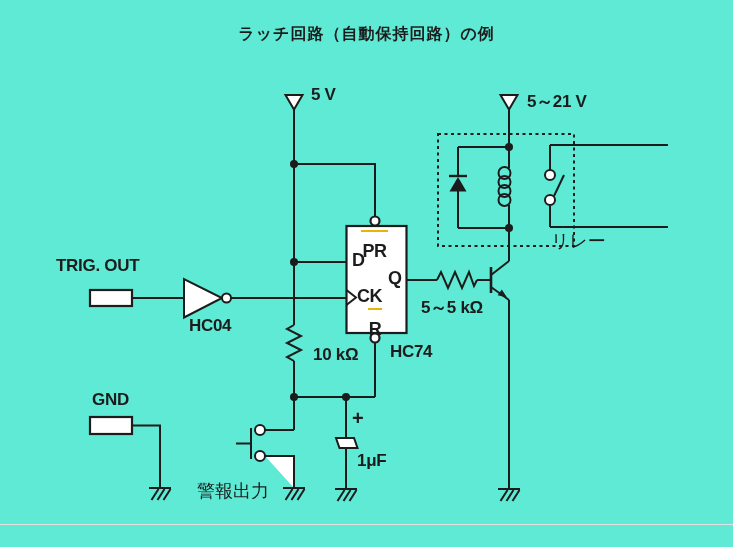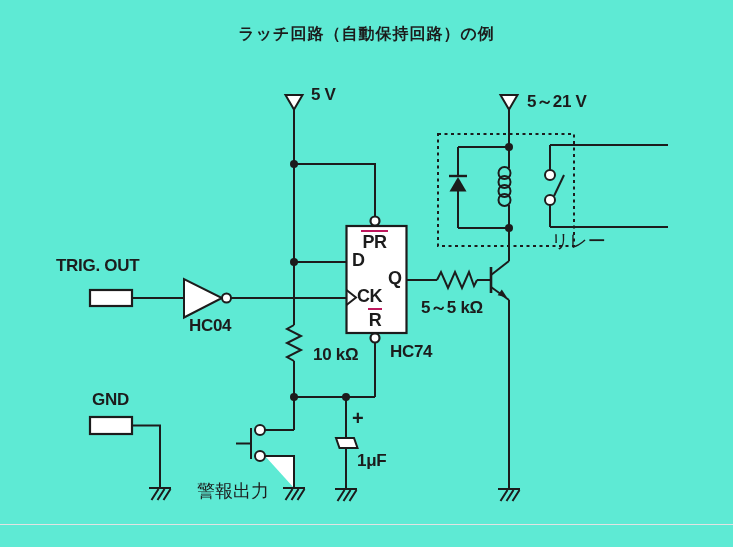--- a/index.html
+++ b/index.html
@@ -6,21 +6,21 @@
   #stage{
     position:relative;width:733px;height:547px;background:#5eead4;
     font-family:"Liberation Sans","DejaVu Sans",sans-serif;color:#1c1c1c;overflow:hidden;
   }
   #circuit-svg{position:absolute;left:0;top:0;}
   .lbl{position:absolute;white-space:nowrap;color:#1c1c1c;line-height:1.05;}
   .title{left:0;right:0;top:26px;text-align:center;font-size:16px;font-weight:600;letter-spacing:1px;}
   .latin{font-weight:bold;letter-spacing:-0.3px;font-size:17px;}
   .jp{font-size:18px;font-weight:500;}
   .pin{font-weight:bold;font-size:18px;letter-spacing:-0.5px;}
-  .ovl{border-top:2px solid #be185d;padding-top:1px;text-align:center;}
+  .ovl{border-top:2px solid #eab308;padding-top:10px;text-align:center;}
   .bottom-rule{position:absolute;left:0;right:0;top:524px;height:1px;background:#e2e2e2;}
 </style>
 </head>
 <body>
 
 <div id="stage">
 
   <svg id="circuit-svg" width="733" height="547" viewBox="0 0 733 547">
     <defs>
       <g id="gnd" stroke="#1c1c1c" stroke-width="2" fill="none">

